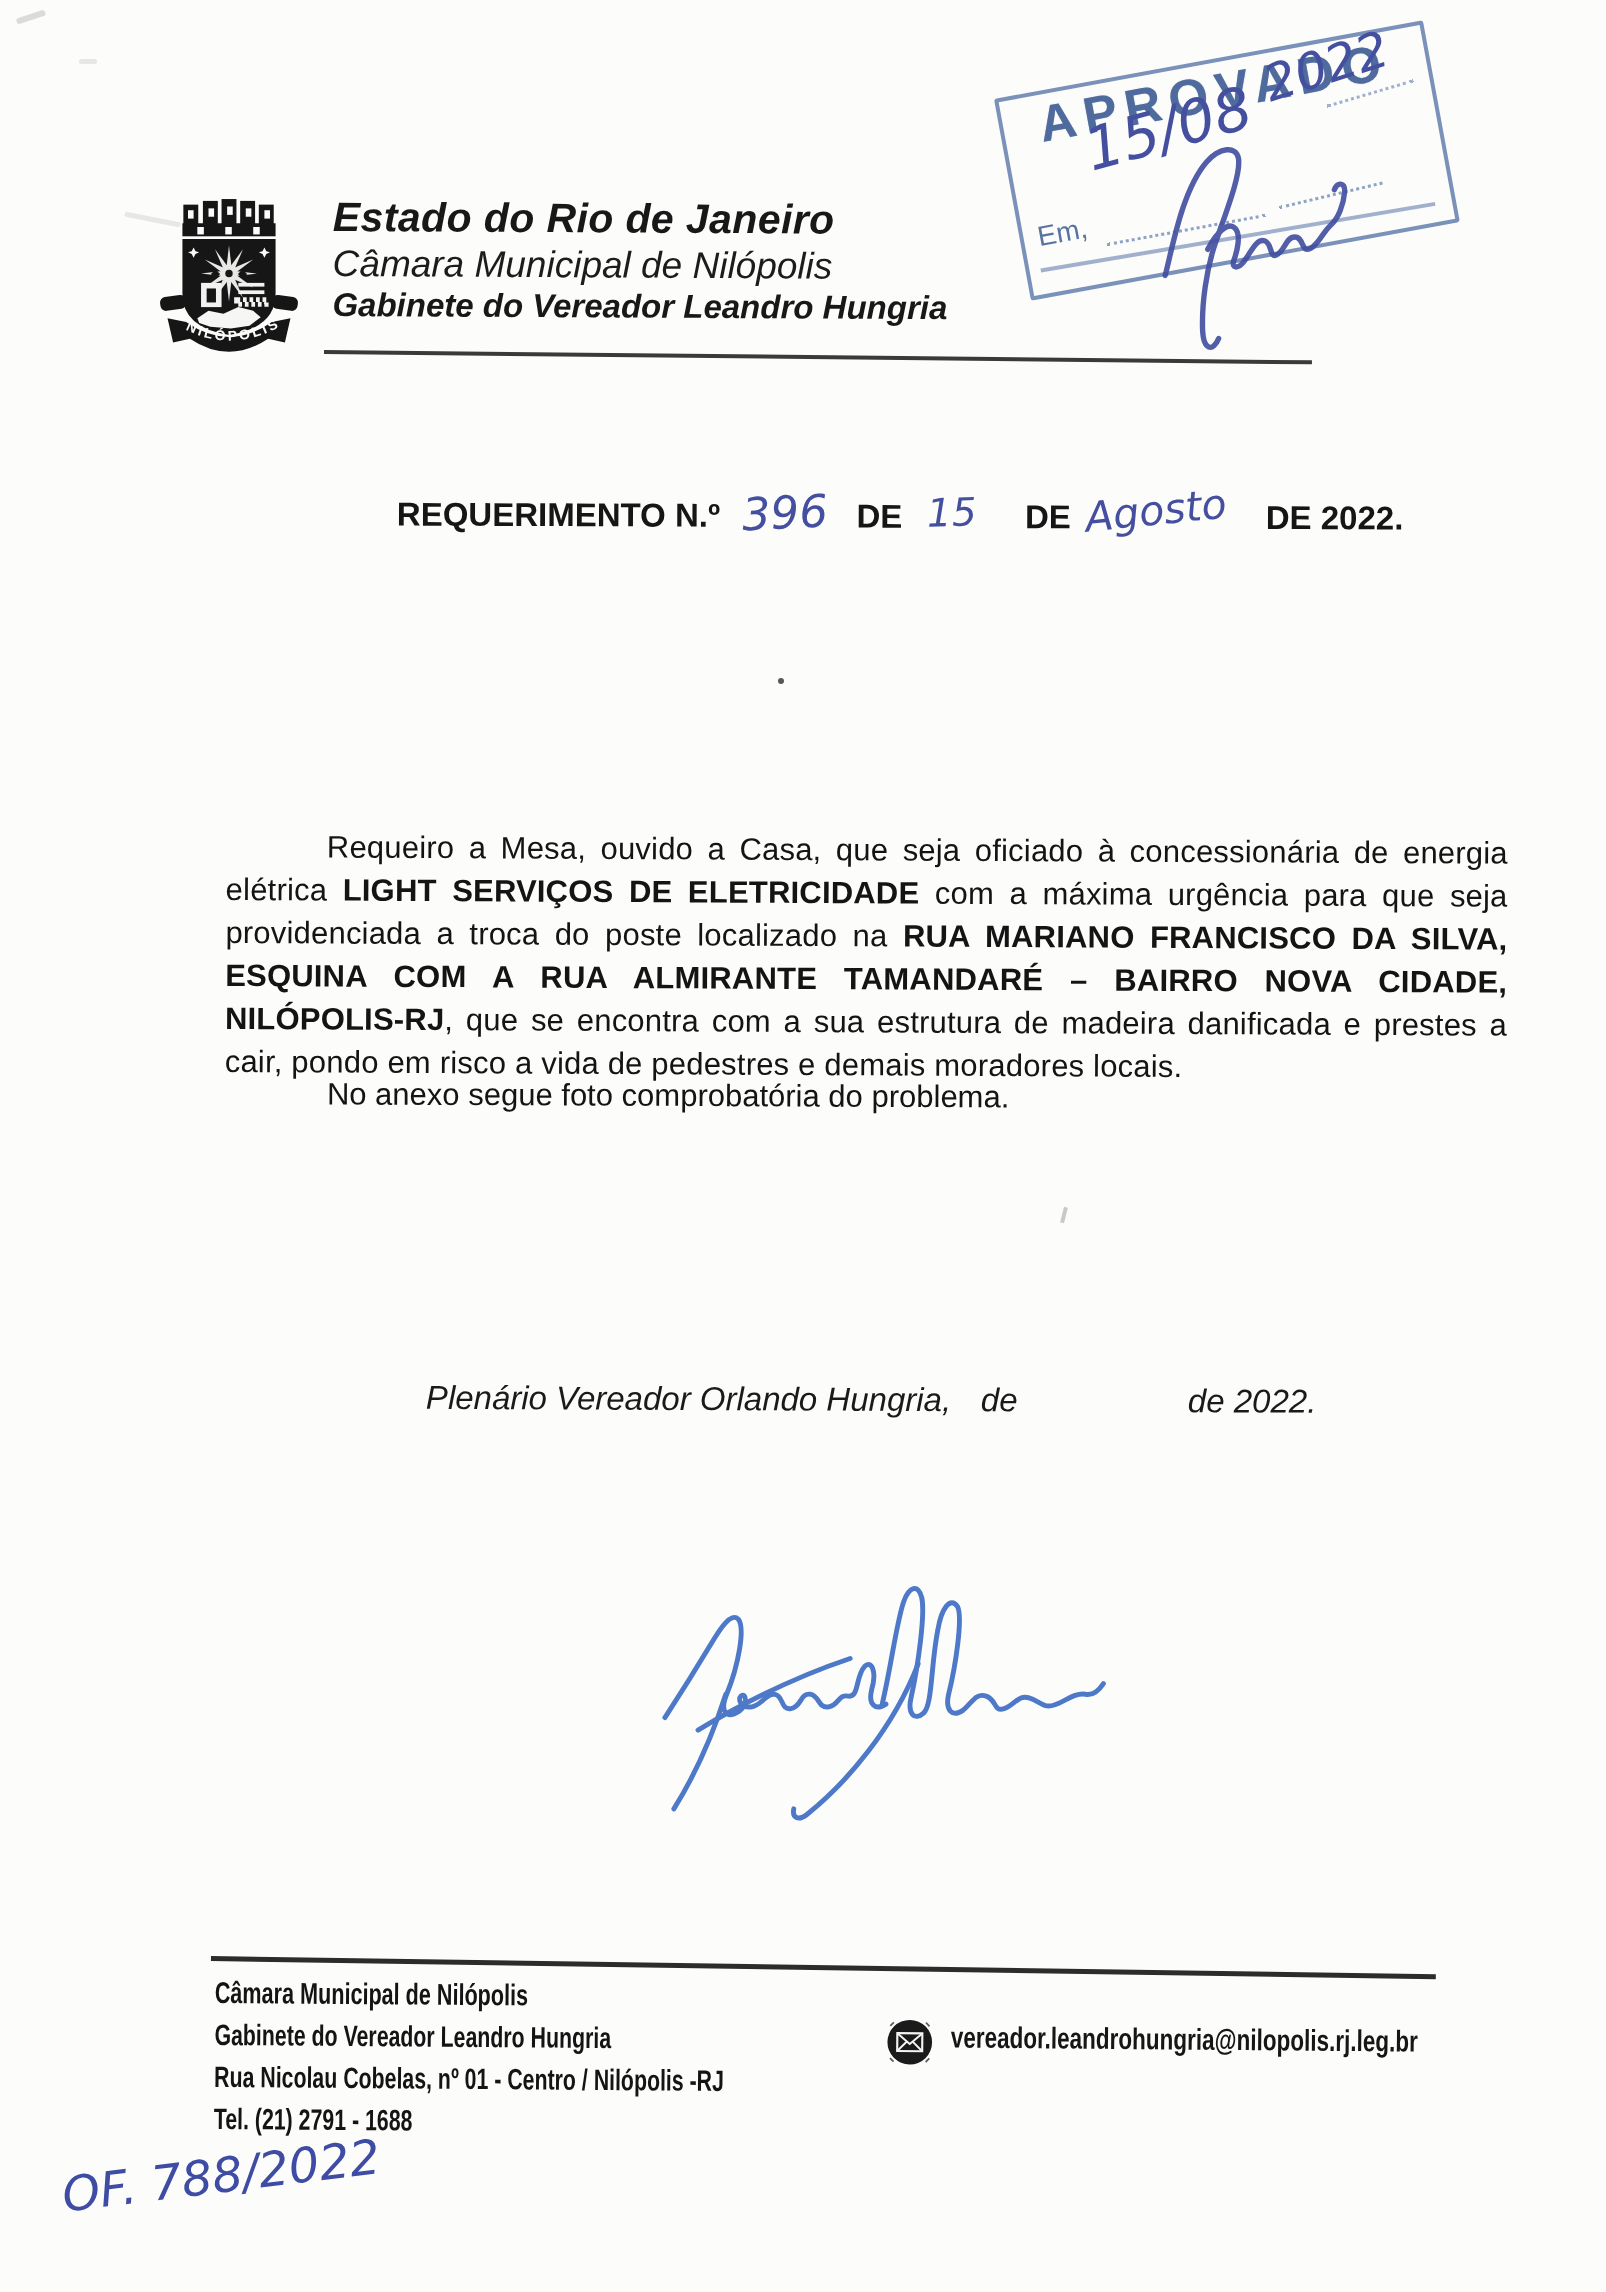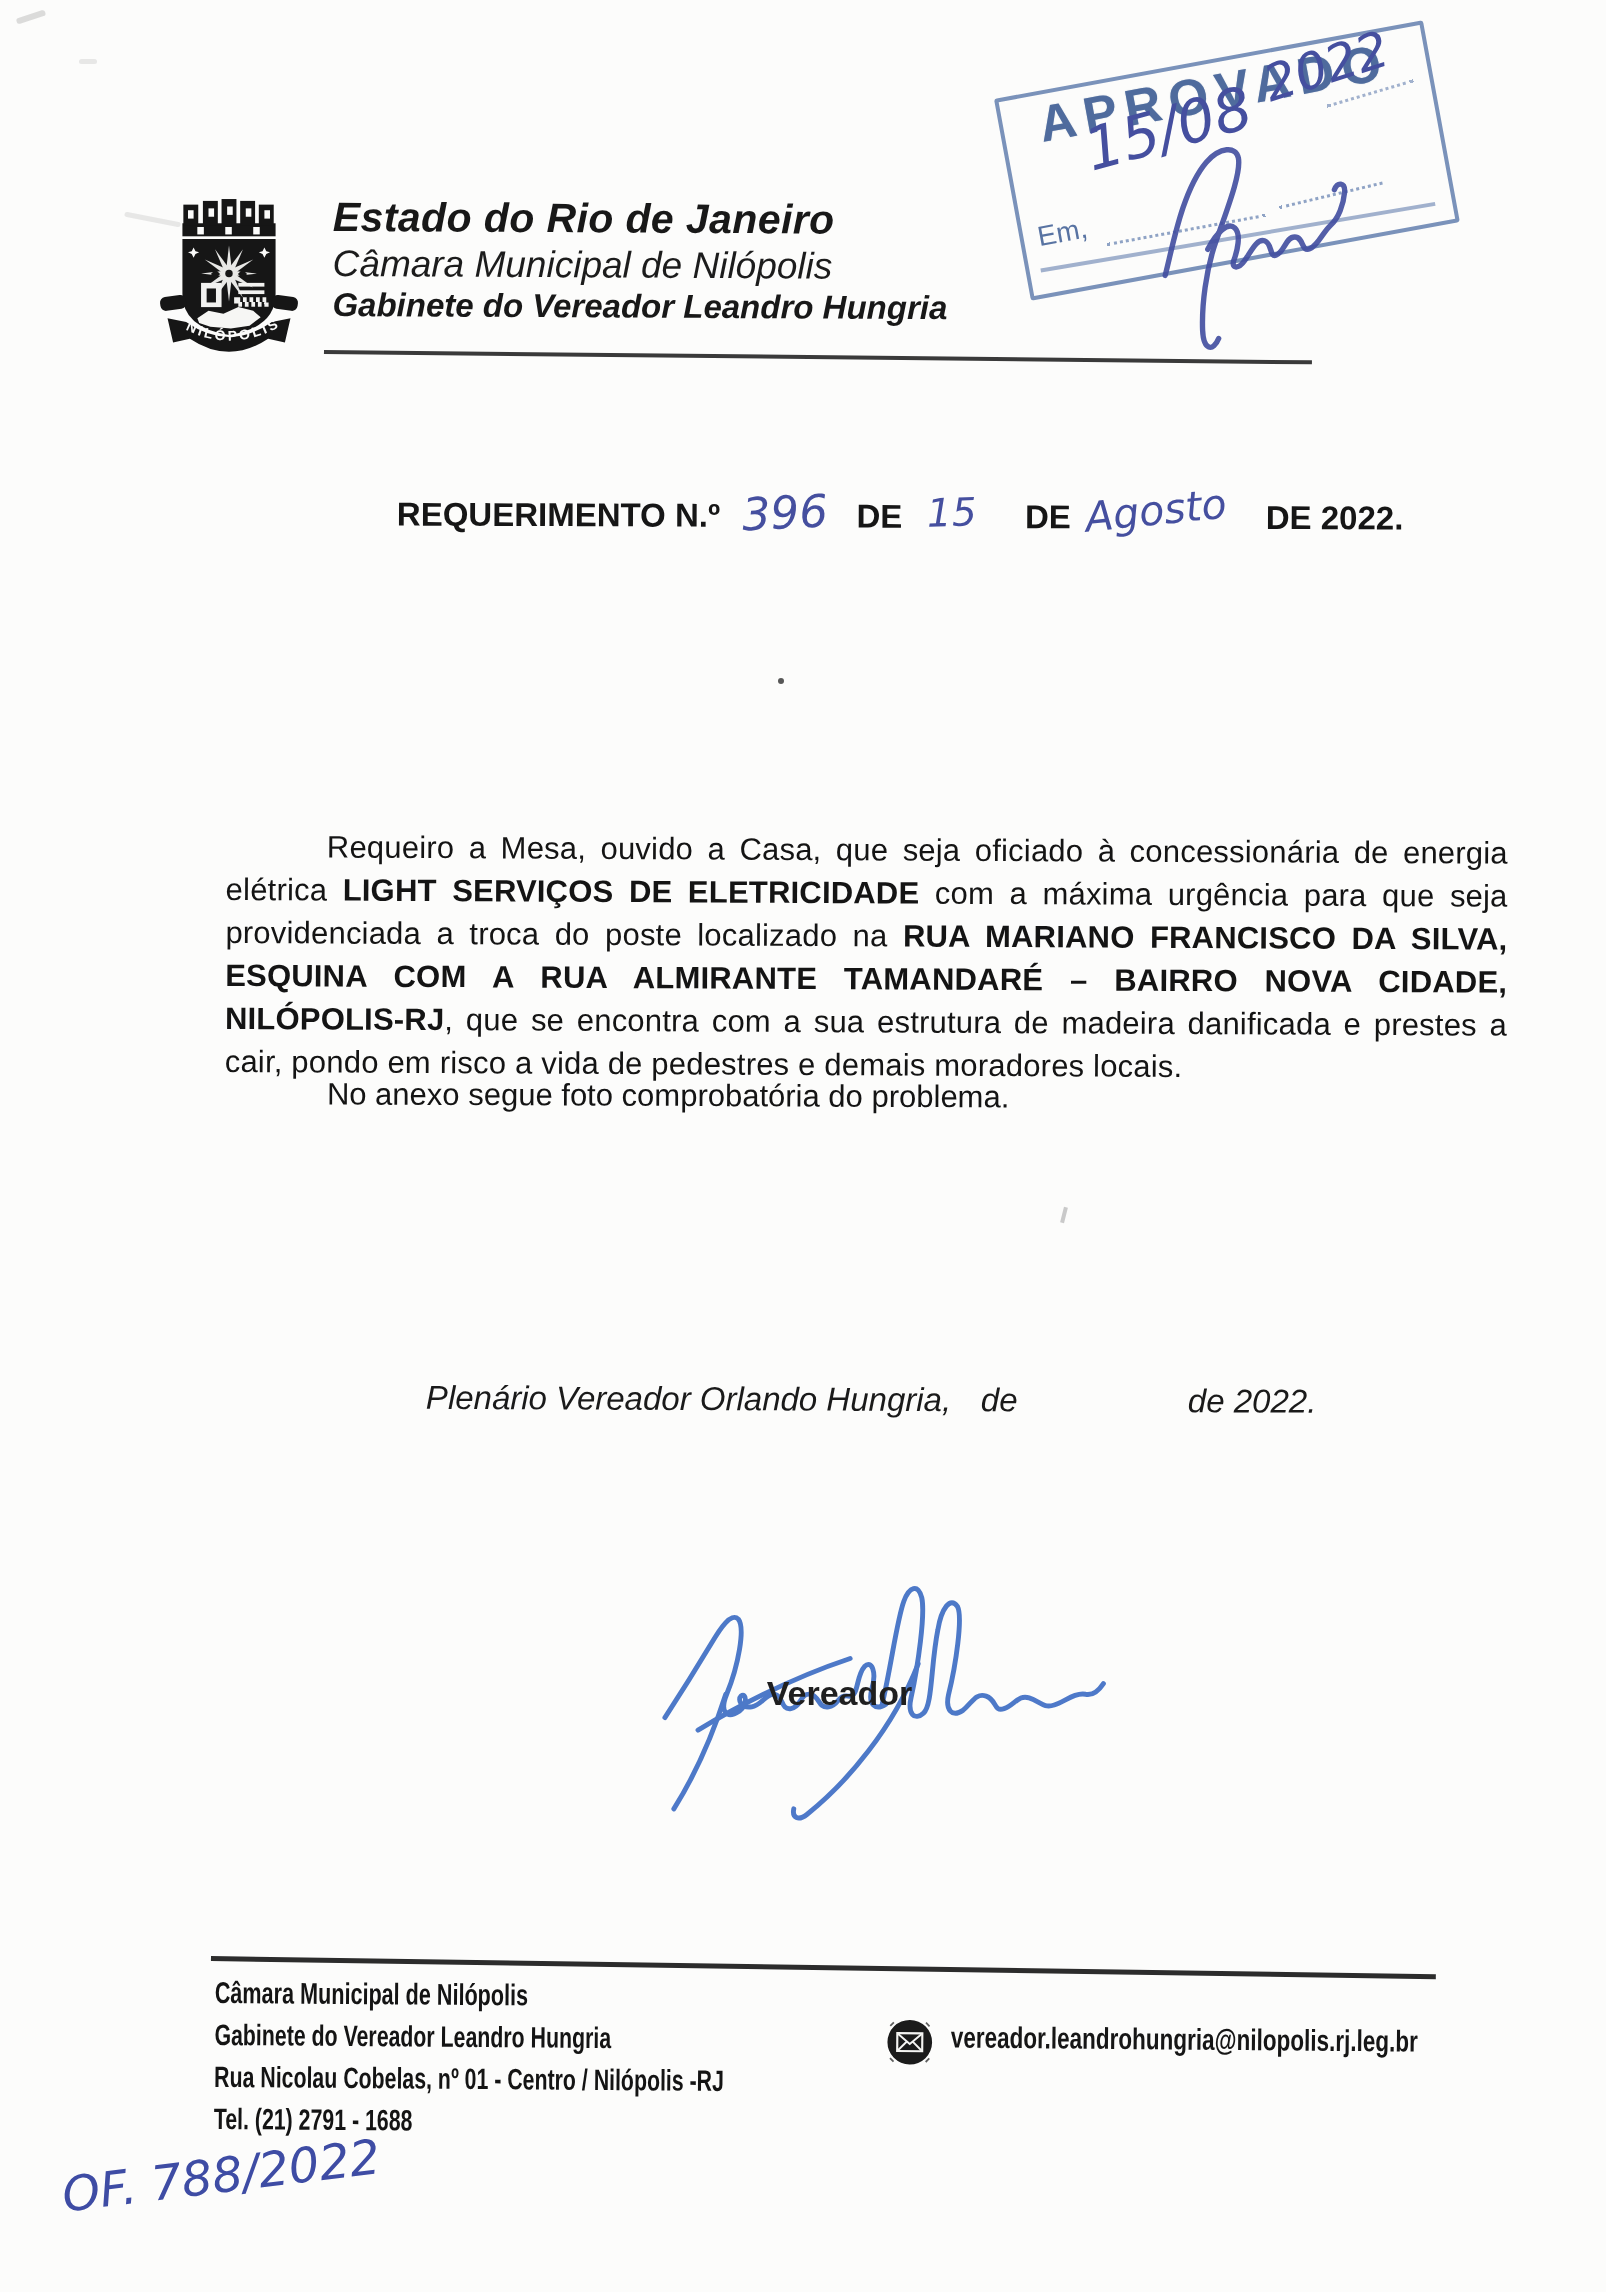--- a/index.html
+++ b/index.html
@@ -210,21 +210,20 @@
       <path d="M126,152 C110,202 90,245 68,280"></path>
       <path d="M301,162 C311,120 317,70 325,48 C331,32 341,28 345,44 C349,62 341,120 333,156 C329,174 337,182 347,173
                C357,164 355,120 363,80 C367,56 377,42 385,54 C391,66 383,120 375,152 C371,170 379,178 391,170
                C401,162 405,150 417,154 C429,158 425,172 437,168 C449,164 453,152 465,156 C477,160 481,168 493,164
                C505,160 516,150 528,152 C538,154 544,146 548,140"></path>
       <path d="M341,118 C313,190 262,250 217,286 C207,294 200,290 202,280"></path>
     </g>
   </svg>
 
   <div class="abs sign-block">
-    <div class="sign-role">Vereador</div>
   </div>
 
   <div class="abs footer-rule"></div>
   <div class="abs footer-block">
     <div class="footer-cond">
       <div class="footer-line first">Câmara Municipal de Nilópolis</div>
       <div class="footer-line">Gabinete do Vereador Leandro Hungria</div>
       <div class="footer-line">Rua Nicolau Cobelas, nº 01 - Centro / Nilópolis -RJ</div>
       <div class="footer-line">Tel. (21) 2791 - 1688</div>
     </div>

